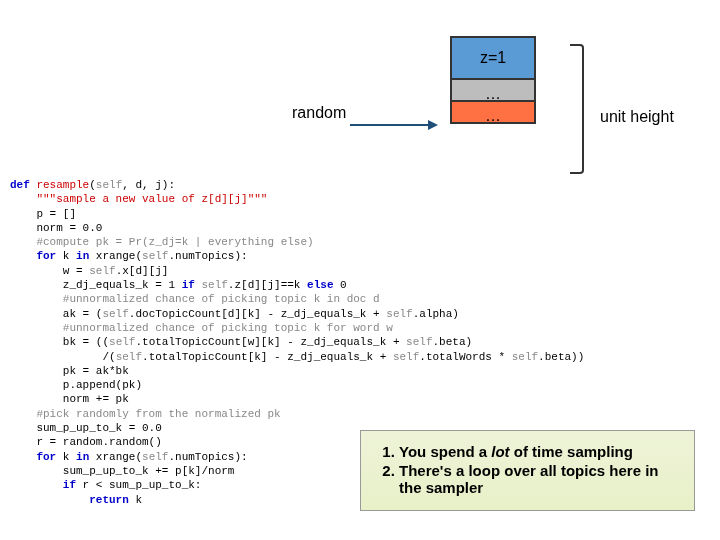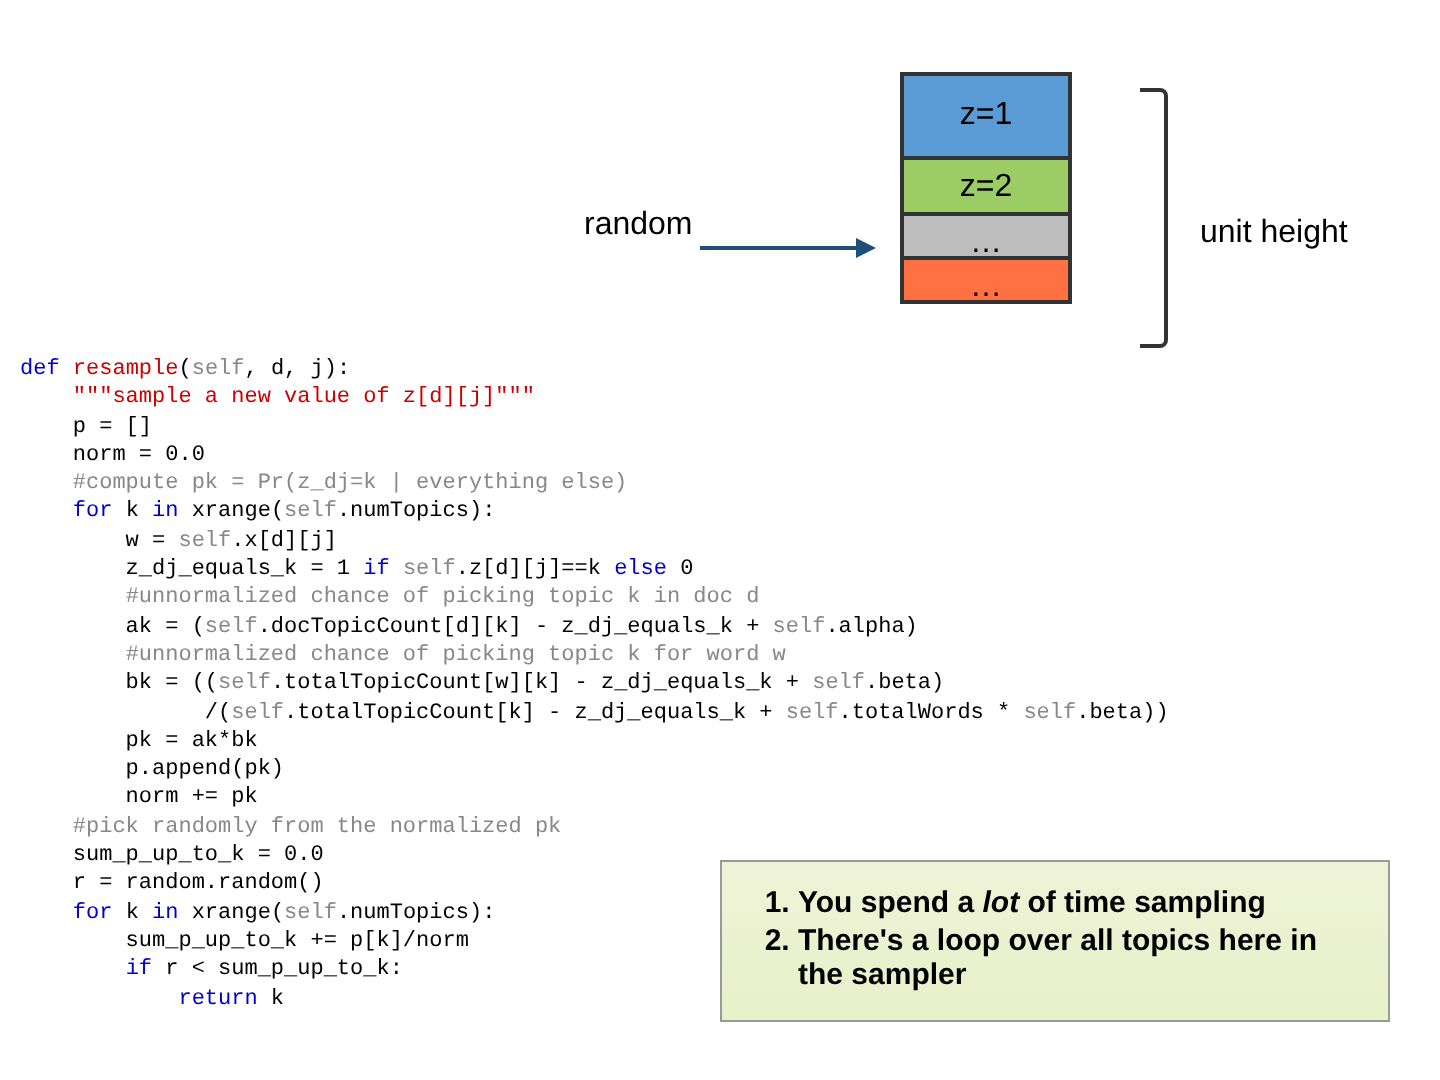--- a/index.html
+++ b/index.html
@@ -76,21 +76,21 @@
   }
   .code {
     position: absolute;
     left: 10px;
     top: 178px;
     font-family: "Courier New", monospace;
     font-size: 11px;
     line-height: 1.3;
     white-space: pre;
   }
-  .kw { color: #0000cc; font-weight: normal; }
+  .kw { color: #0000cc; font-weight: bold; }
   .fn { color: #cc0000; }
   .str { color: #cc0000; }
   .com { color: #888; }
   .slf { color: #888; font-family: Liberation Mono, monospace; }
   .note-box {
     position: absolute;
     left: 360px;
     top: 430px;
     width: 335px;
     padding: 12px 16px;
@@ -106,21 +106,20 @@
 <body>
 
 <span class="random-label">random</span>
 
 <div class="arrow">
   <span class="arrow-line"></span><span class="arrow-head"></span>
 </div>
 
 <div class="stack">
   <div class="cell c1">z=1</div>
-  <div class="cell c2">z=2</div>
   <div class="cell c4">…</div>
   <div class="cell c5">…</div>
 </div>
 
 <div class="bracket"></div>
 <span class="unit-label">unit height</span>
 
 <div class="code"><span class="kw">def</span><span class="fn"> resample</span><span>(</span><span class="slf">self</span><span>, d, j):</span>
 <span>    </span><span class="str">"""sample a new value of z[d][j]"""</span>
 <span>    p = []</span>

